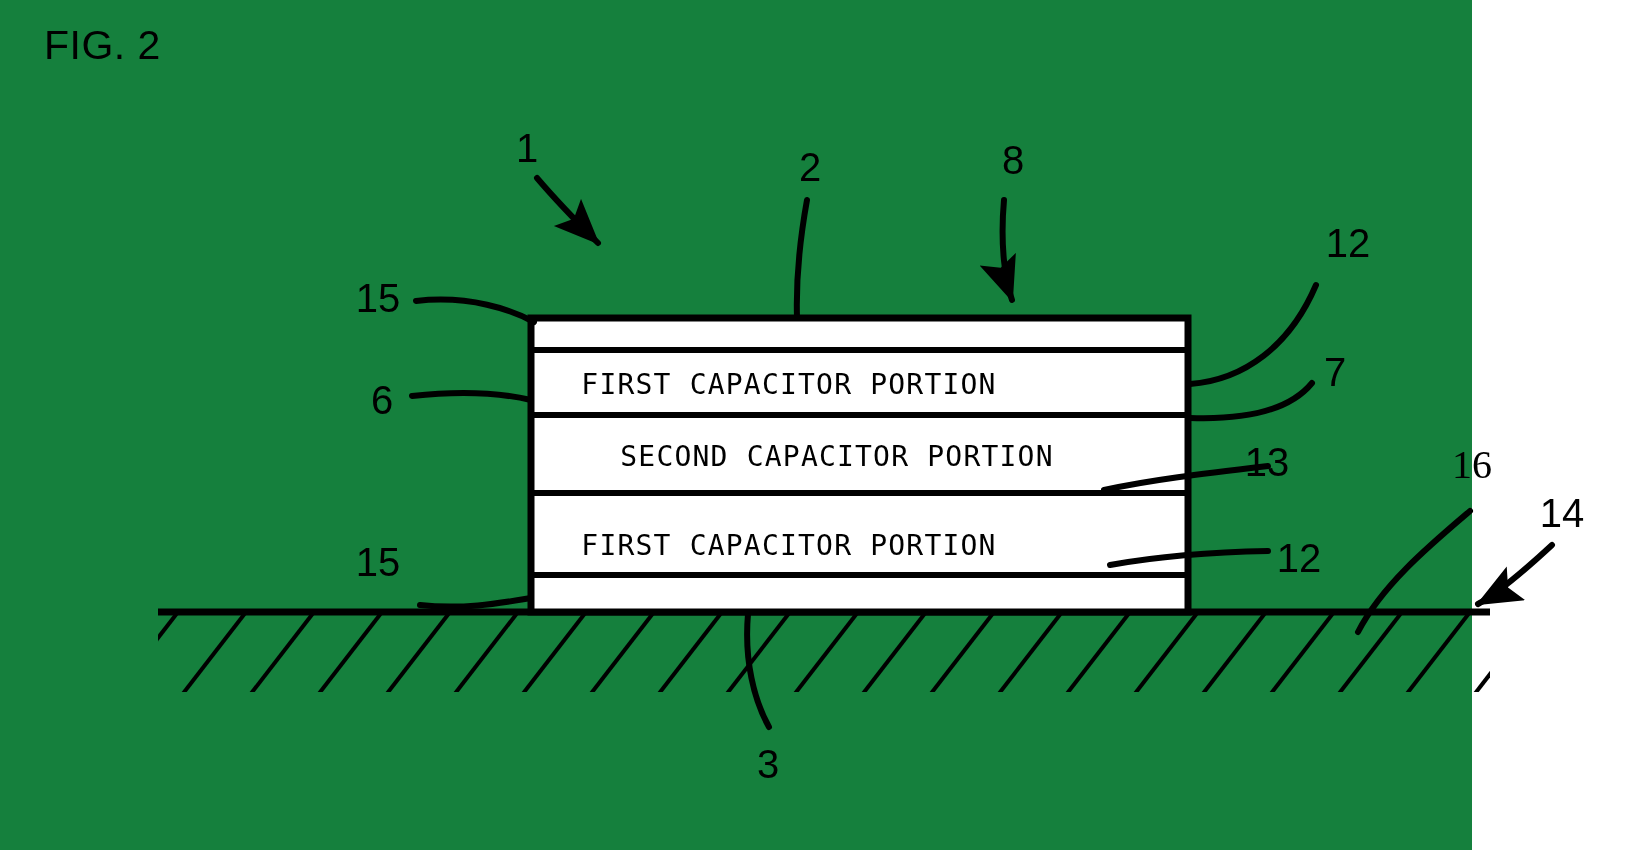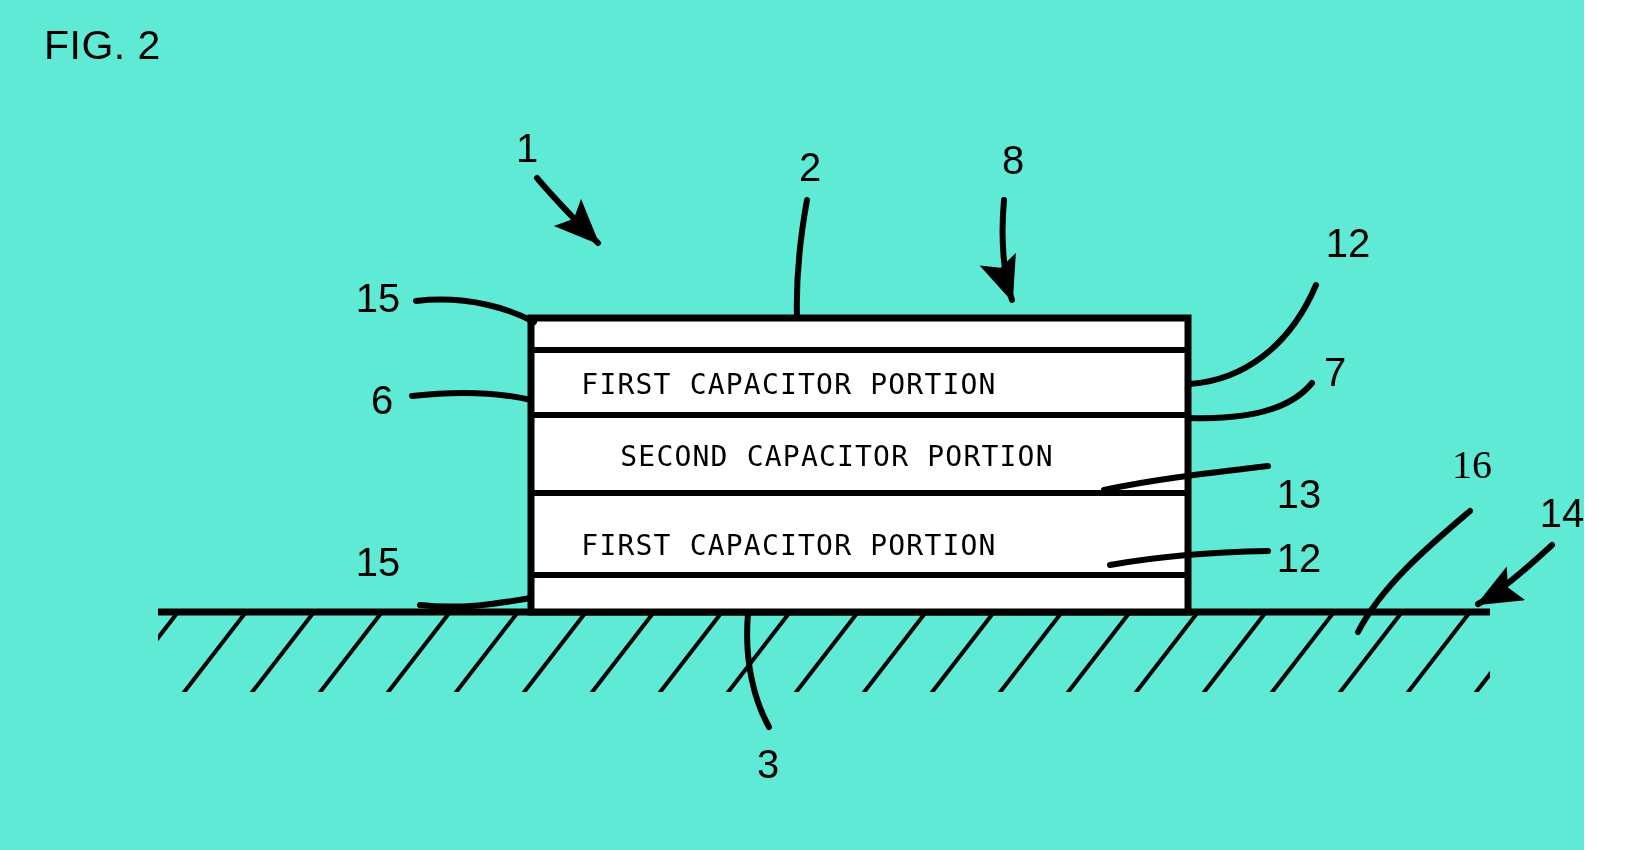--- a/index.html
+++ b/index.html
@@ -10,23 +10,23 @@
   }
   body {
     width: 1648px;
     height: 850px;
     overflow: hidden;
     font-family: "Liberation Sans", sans-serif;
     color: #000000;
   }
   #figure-root {
     position: relative;
-    width: 1584px;
+    width: 1472px;
     height: 850px;
-    background: #5eead4;
+    background: #15803d;
   }
   #fig-title {
     position: absolute;
     left: 44px;
     top: 22px;
     font-family: "Liberation Sans", sans-serif;
     font-size: 41px;
     font-weight: 400;
     letter-spacing: 0.5px;
     color: #000000;
@@ -157,21 +157,21 @@
   <div class="ref-num" style="left:527px; top:148px;">1</div>
 
   <div class="ref-num" style="left:810px; top:167px;">2</div>
 
   <div class="ref-num" style="left:1013px; top:160px;">8</div>
 
   <div class="ref-num" style="left:1348px; top:243px;">12</div>
 
   <div class="ref-num" style="left:1335px; top:372px;">7</div>
 
-  <div class="ref-num" style="left:1299px; top:462px;margin-top:32px;">13</div>
+  <div class="ref-num" style="left:1267px; top:462px;">13</div>
 
   <div class="ref-num" style="left:1299px; top:558px;">12</div>
 
   <div class="ref-num" style="left:378px; top:298px;">15</div>
 
   <div class="ref-num" style="left:382px; top:400px;">6</div>
 
   <div class="ref-num" style="left:378px; top:562px;">15</div>
 
   <div class="ref-num" style="left:1472px; top:464px;font-family:Liberation Serif, serif;">16</div>

